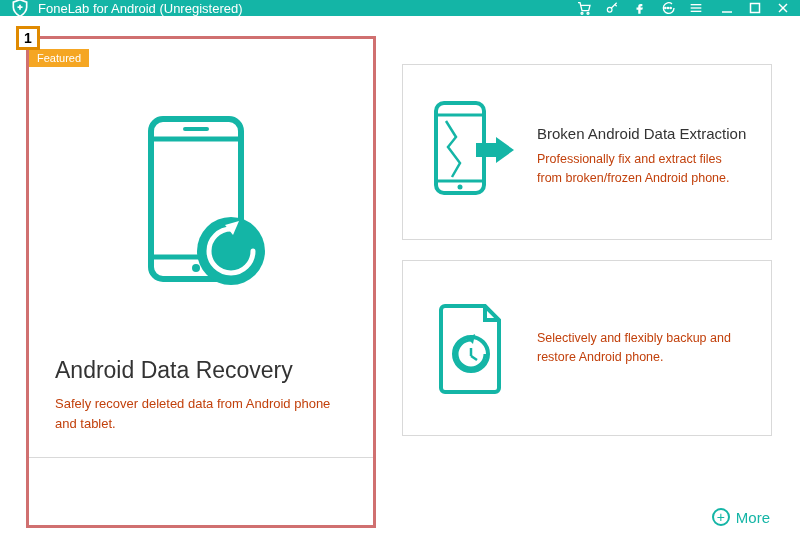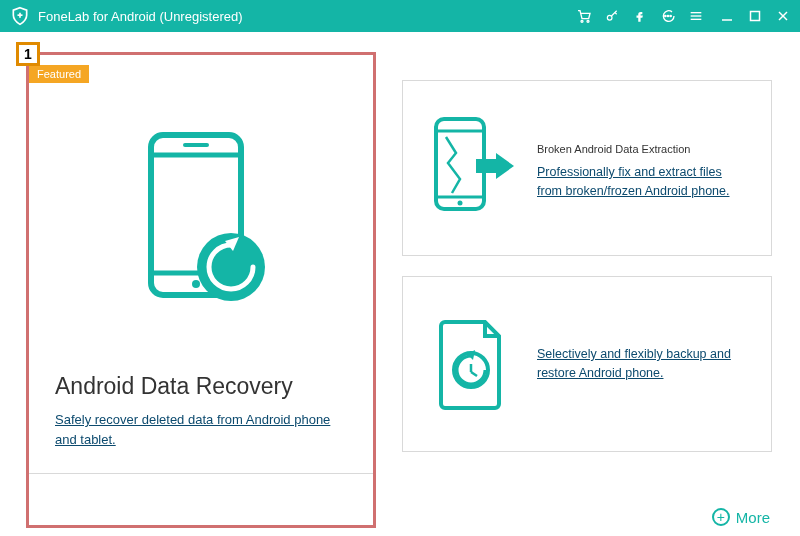--- a/index.html
+++ b/index.html
@@ -11,21 +11,21 @@
     overflow: hidden;
   }
   .window {
     width: 800px;
     height: 536px;
     background: #fff;
     display: flex;
     flex-direction: column;
   }
   .titlebar {
-    height: 32px;
+    height: 16px;
     background: #14b5a6;
     display: flex;
     align-items: center;
     padding: 0 10px;
     color: #fff;
     font-size: 13px;
   }
   .logo-icon {
     width: 20px; height: 20px;
     margin-right: 8px;
@@ -111,23 +111,22 @@
     justify-content: center;
   }
   .card-title {
     font-size: 23px;
     color: #333;
     margin-top: 8px;
     margin-bottom: 10px;
   }
   .card-desc {
     font-size: 13px;
-    color: #0c4a6e;
+    color: #c2410c;
     line-height: 1.5;
-    text-decoration: underline;
   }
 
   .right-col {
     flex: 1;
     display: flex;
     flex-direction: column;
     gap: 20px;
     margin-top: 26px;
   }
   .card.small-card {
@@ -136,21 +135,21 @@
     padding: 20px 22px;
     height: 176px;
     gap: 20px;
   }
   .small-card .icon-wrap {
     width: 92px;
     display: flex; align-items: center; justify-content: center;
     flex-shrink: 0;
   }
   .small-card .text-wrap { flex: 1; }
-  .small-card .card-title { font-size: 11px; margin-bottom: 8px; margin-top:8px; }
+  .small-card .card-title { font-size: 15px; margin-bottom: 8px; margin-top:8px; }
   .small-card .card-desc { font-size: 12.5px; }
 
   .more-row {
     position: absolute;
     right: 30px;
     bottom: 10px;
     display: flex;
     align-items: center;
     gap: 6px;
     color: #14b5a6;

